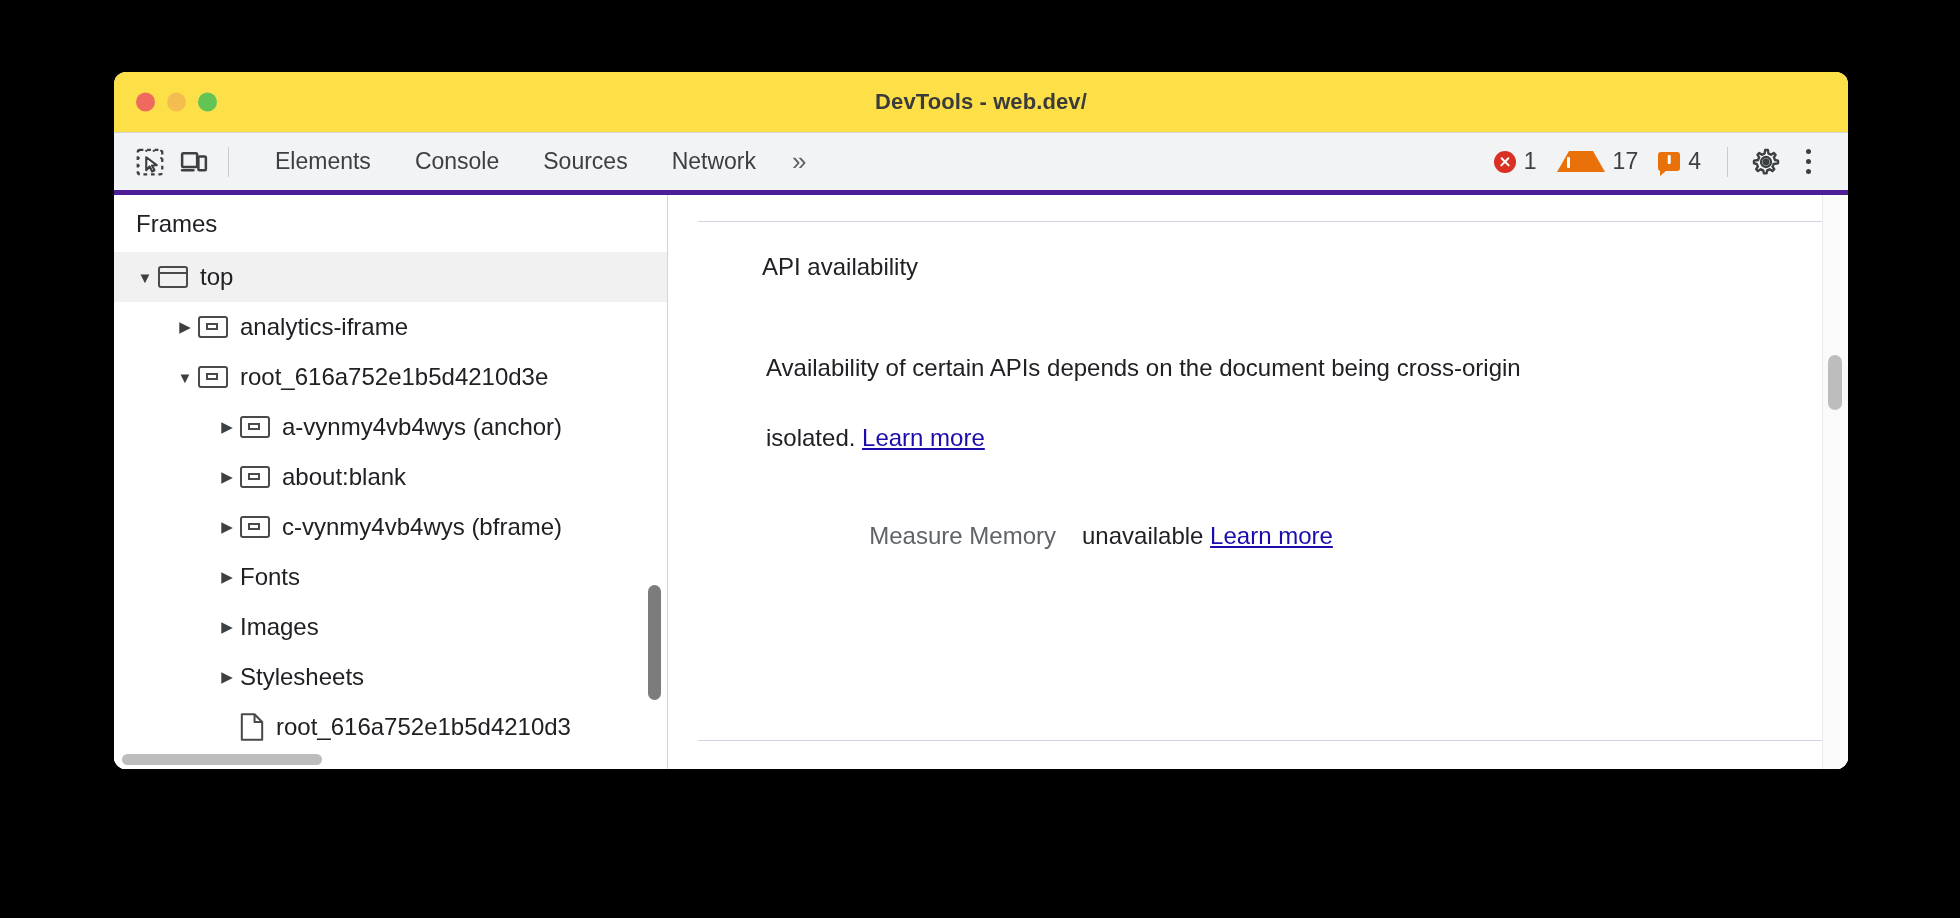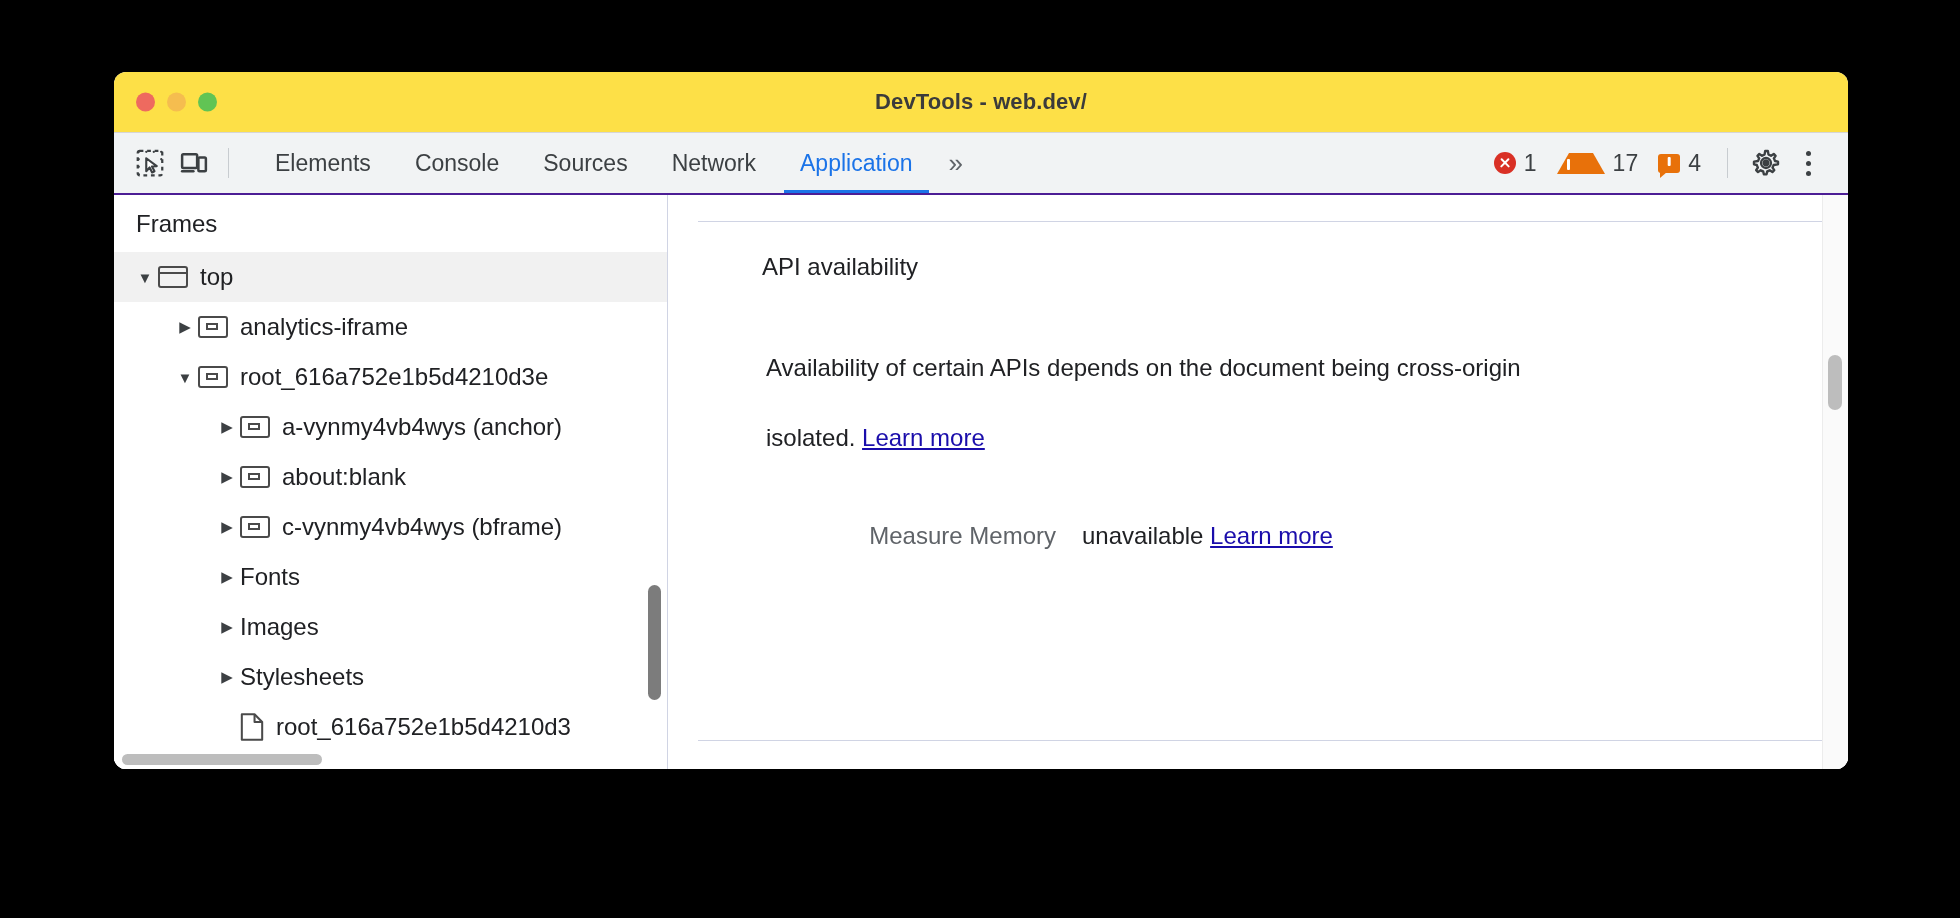--- a/index.html
+++ b/index.html
@@ -68,21 +68,21 @@
     color: #3b3b3b;
     letter-spacing: 0.1px;
   }
 
   
   .toolbar {
     position: relative;
     height: 62px;
     flex: 0 0 62px;
     background: #f1f3f4;
-    border-bottom: 2px solid #4c1d95;
+    border-bottom: 5px solid #4c1d95;
     display: flex;
     align-items: center;
     padding: 0 14px;
     box-sizing: border-box;
   }
   .tb-icon {
     width: 44px;
     height: 44px;
     display: flex;
     align-items: center;
@@ -461,21 +461,20 @@
         </svg>
       </div>
 
       <div class="tb-sep"></div>
 
       <div class="tabs">
         <div class="tab">Elements</div>
         <div class="tab">Console</div>
         <div class="tab">Sources</div>
         <div class="tab">Network</div>
-        <div class="tab active">Application</div>
         <div class="chev-more">»</div>
       </div>
 
       <div class="tb-right">
 
         <div class="counter">
           <span class="badge-err"></span>
           <span>1</span>
         </div>
 

